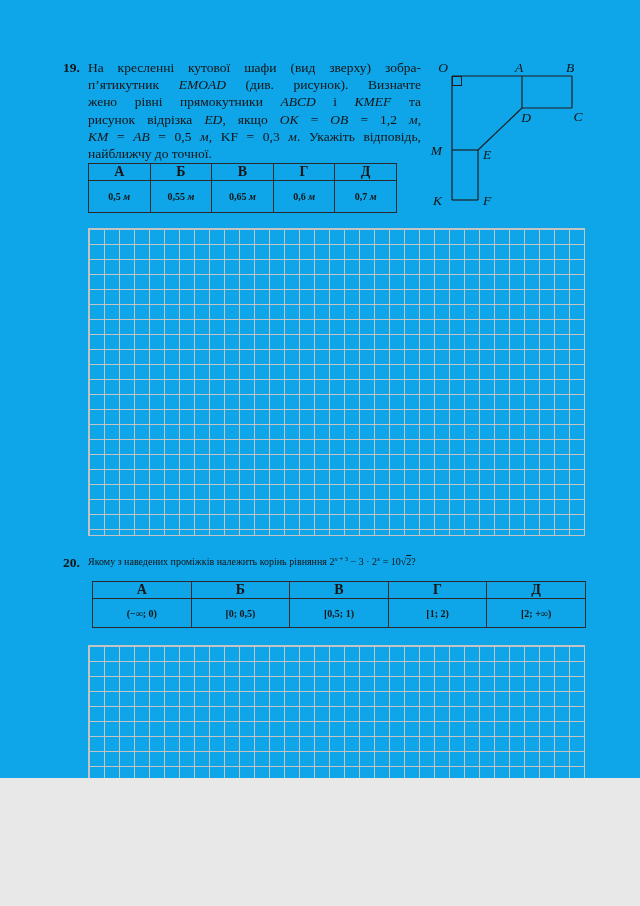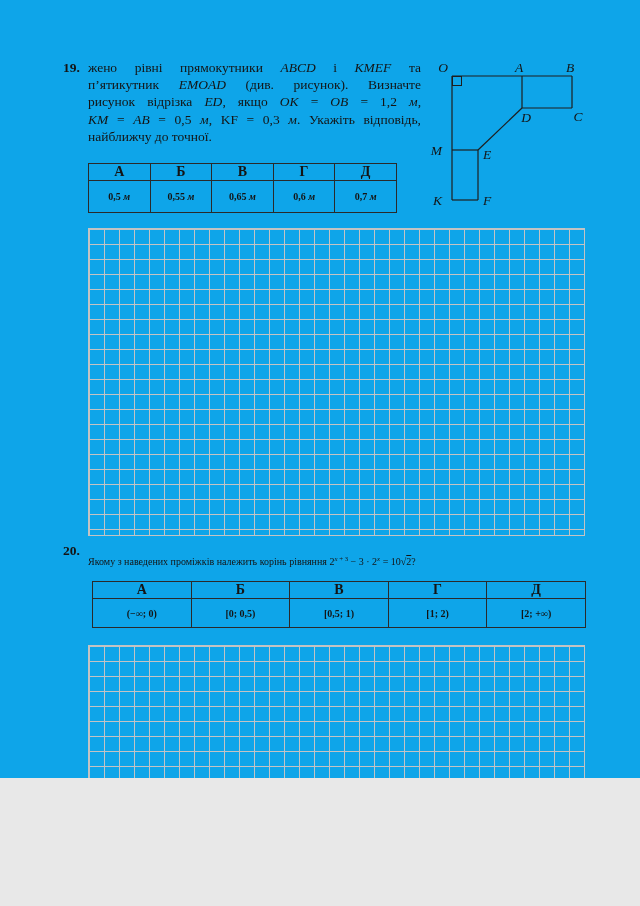--- a/index.html
+++ b/index.html
@@ -52,22 +52,23 @@
   .pagenum{font-size:14px;text-align:center;}
 </style>
 </head>
 <body>
 
 <div class="page">
 
   <div class="abs qnum" style="left:63px;top:59px;">19.</div>
 
   <div class="abs qtext" style="left:88px;top:59px;width:333px;">
+    <div class="jline"><span>На кресленні кутової шафи (вид зверху) зобра-</span></div>
+    <div class="jline"><span>п’ятикутник </span><span style="font-style: italic;">EMOAD</span><span> (див. рисунок). Визначте</span></div>
     <div class="jline"><span>жено рівні прямокутники </span><span style="font-style: italic;">ABCD</span><span> і </span><span style="font-style: italic;">KMEF</span><span> та</span></div>
-    <div class="jline"><span>п’ятикутник </span><span style="font-style: italic;">EMOAD</span><span> (див. рисунок). Визначте</span></div>
     <div class="jline"><span>рисунок відрізка </span><span style="font-style: italic;">ED</span><span>, якщо </span><span style="font-style: italic;">OK</span><span> = </span><span style="font-style: italic;">OB</span><span> = 1,2 </span><span style="font-style: italic;">м</span><span>,</span></div>
     <div class="jline"><span style="font-style: italic;">KM</span><span> = </span><span style="font-style: italic;">AB</span><span> = 0,5 </span><span style="font-style: italic;">м</span><span>, </span><span style="">KF</span><span> = 0,3 </span><span style="font-style: italic;">м</span><span>. Укажіть відповідь,</span></div>
     <div class="lastline"><span>найближчу до точної.</span></div>
   </div>
 
   <svg class="abs fig" style="left:427px;top:55px;" width="166" height="160" viewBox="0 0 166 160">
 
     <line x1="25" y1="21" x2="145" y2="21" stroke-width="1.2"></line>
     <line x1="25" y1="21" x2="25" y2="145" stroke-width="1.2"></line>
 
@@ -110,21 +111,21 @@
         <td><span>0,65</span> <span class="unit">м</span></td>
         <td><span>0,6</span> <span class="unit">м</span></td>
         <td><span>0,7</span> <span class="unit">м</span></td>
       </tr>
     </tbody>
       </table>
   </div>
 
   <div class="abs grid" style="left:88px;top:228px;width:495px;height:306px;"></div>
 
-  <div class="abs qnum" style="left:63px;top:542px;">20.</div>
+  <div class="abs qnum" style="left:63px;top:554px;">20.</div>
 
   <div class="abs q20line" style="left:88px;top:552px;width:510px;"><span>Якому з наведених проміжків належить корінь рівняння  </span><span>2</span><sup style="font-style: italic;">x</sup><sup> + 3</sup><span> − 3 · 2</span><sup style="font-style: italic;">x</sup><span> = 10</span><span><span>√</span><span class="radicand">2</span></span><span>?</span></div>
 
   <div class="abs" style="left:92px;top:581px;width:494px;">
     <table class="ans">
       <tbody>
           <tr class="hdr" style="height:16px;">
         <td>А</td>
         <td>Б</td>
         <td>В</td>

